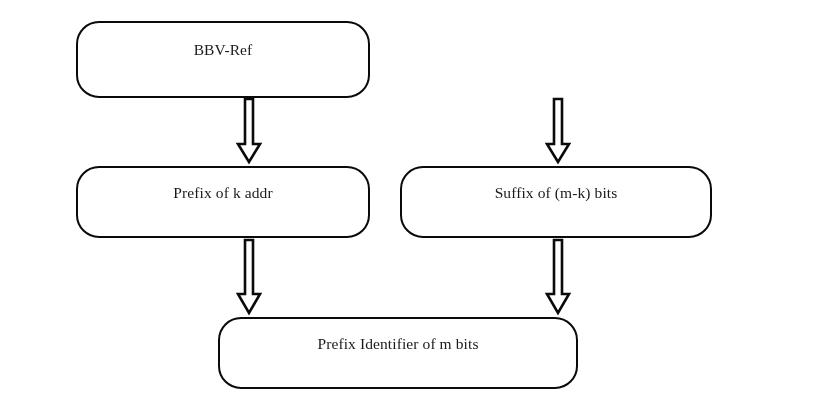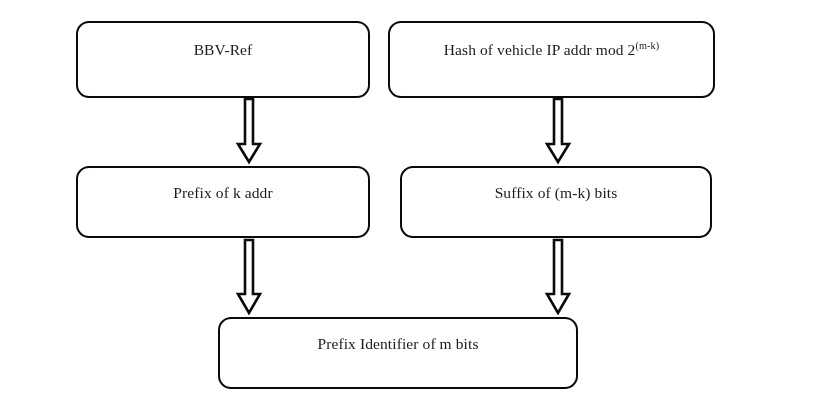--- a/index.html
+++ b/index.html
@@ -15,21 +15,21 @@
     width: 822px;
     height: 410px;
     background: #ffffff;
     overflow: hidden;
   }
   .node {
     position: absolute;
     box-sizing: border-box;
     background: #ffffff;
     border: 2.6px solid #0a0a0a;
-    border-radius: 13px;
+    border-radius: 23px;
     display: flex;
     justify-content: center;
     align-items: flex-start;
   }
   .node .node-label {
     display: block;
     text-align: center;
     color: #1a1a1a;
     font-size: 15.5px;
     line-height: 1.1;
@@ -65,23 +65,20 @@
 </style>
 </head>
 <body>
 
 <div id="canvas">
 
   <div class="node" id="node-bbv-ref">
     <span class="node-label">BBV-Ref</span>
   </div>
 
-  <div class="node" id="node-hash">
-    <span class="node-label"><span>Hash of vehicle IP addr mod 2</span><sup>(m-k)</sup></span>
-  </div>
 
   <svg class="arrow" id="arrow-bbv-to-prefix" viewBox="0 0 30 68">
     <polygon points="11,0 19,0 19,45 26,45 15,63 4,45 11,45" fill="#ffffff" stroke="#0a0a0a" stroke-width="2.6" stroke-linejoin="miter"></polygon>
   </svg>
 
   <svg class="arrow" id="arrow-hash-to-suffix" viewBox="0 0 30 68">
     <polygon points="11,0 19,0 19,45 26,45 15,63 4,45 11,45" fill="#ffffff" stroke="#0a0a0a" stroke-width="2.6" stroke-linejoin="miter"></polygon>
   </svg>
 
   <div class="node" id="node-prefix">

